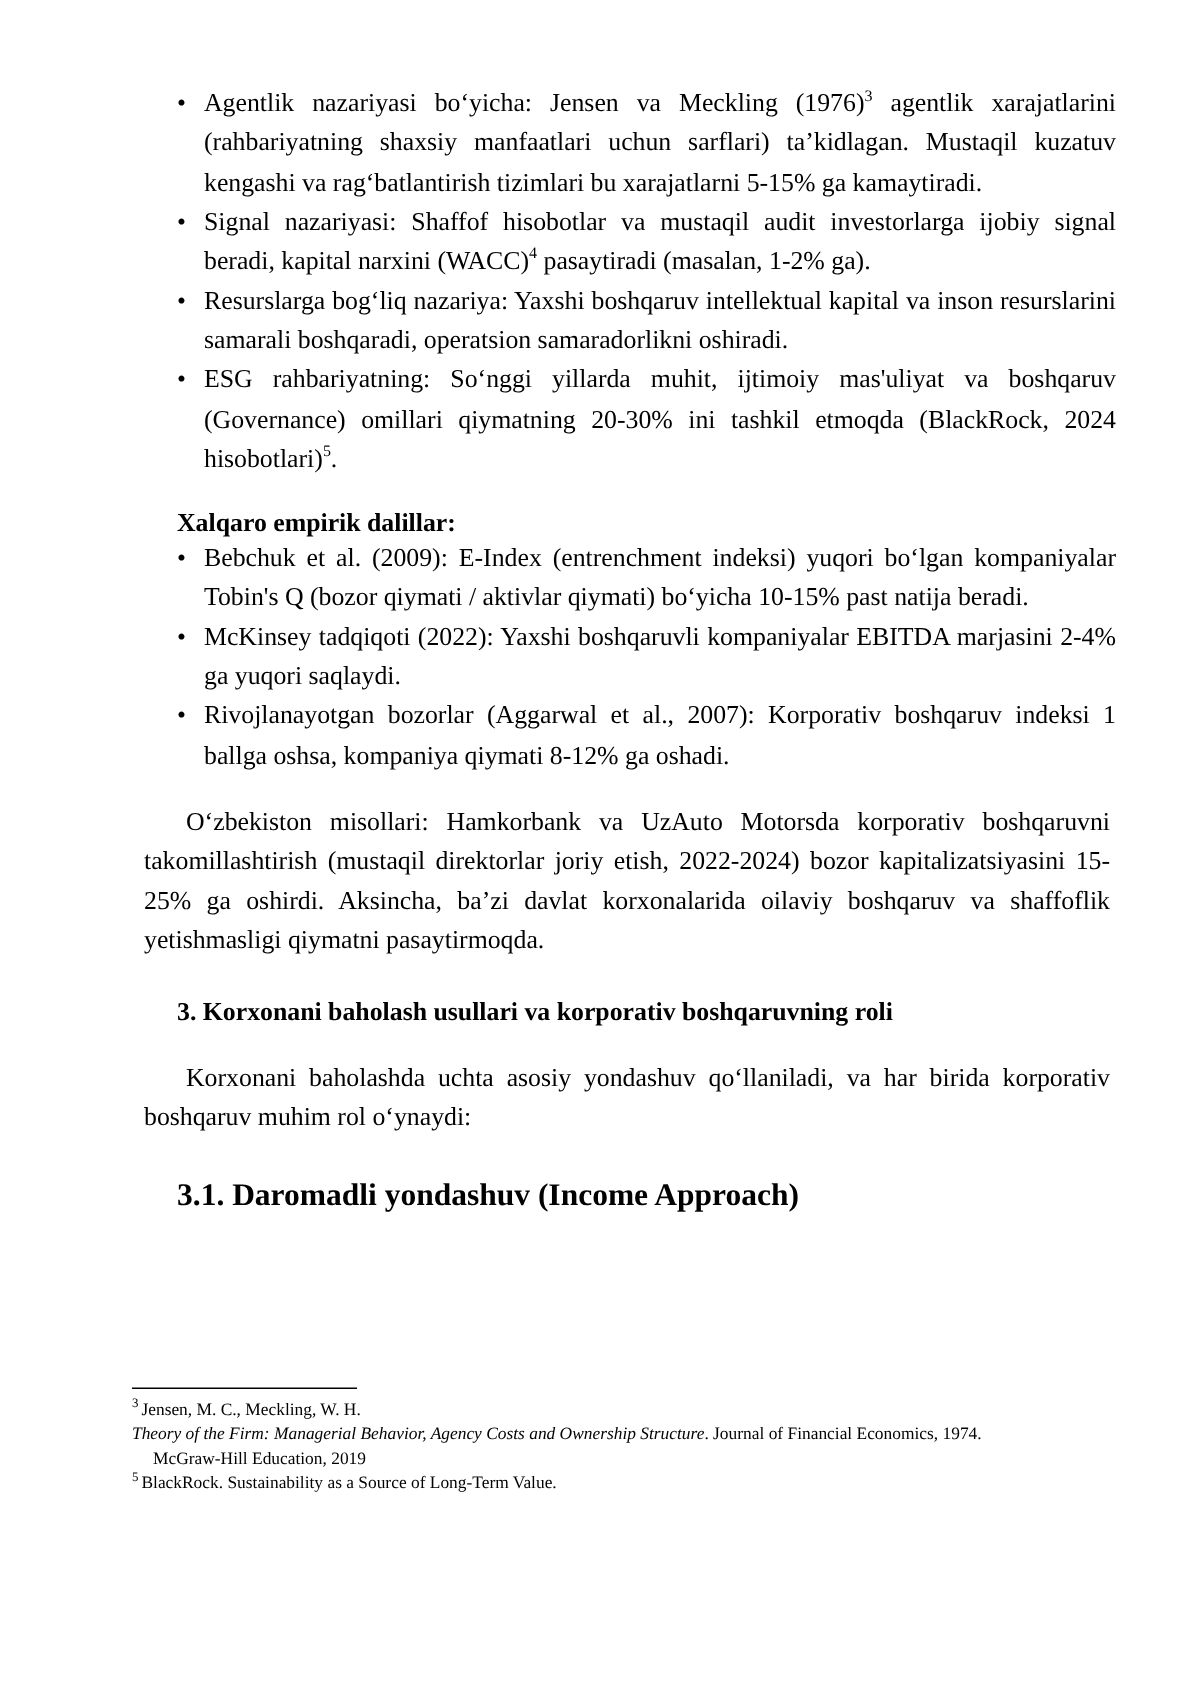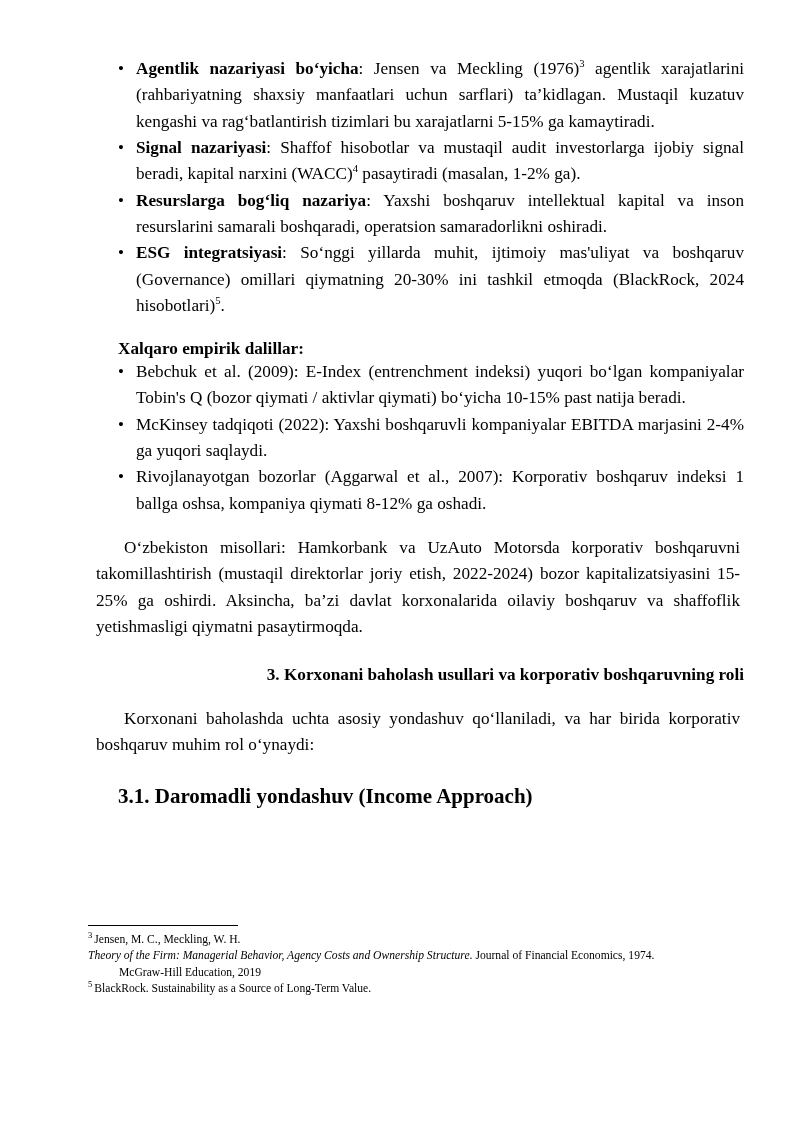--- a/index.html
+++ b/index.html
@@ -45,21 +45,21 @@
   }
   ul.bullets > li::before {
     content: "•";
     position: absolute;
     left: 22px;
     top: 0;
     font-size: 17px;
     line-height: 1.53;
   }
   .lead {
-    font-weight: bold;
+    font-weight: normal;
   }
   sup {
     font-size: 0.62em;
     vertical-align: super;
     line-height: 0;
   }
   .section-head {
     font-weight: bold;
     font-size: 17.2px;
     margin: 20px 0 0 22px;
@@ -72,21 +72,20 @@
     margin: 18px 4px 0 0;
   }
   p.para.indent {
     text-indent: 28px;
   }
   h3.heading {
     font-weight: bold;
     font-size: 17.2px;
     margin: 22px 0 0 22px;
     line-height: 1.5;
-    text-align: right;
   }
   h4.subheading {
     font-weight: bold;
     font-size: 21px;
     margin: 22px 0 16px 22px;
     line-height: 1.5;
   }
   .gap-block {
     margin-top: 18px;
   }
@@ -109,41 +108,41 @@
   }
   .fn .marker {
     font-size: 8.6px;
     vertical-align: super;
     line-height: 0;
     margin-right: 2px;
   }
   .fn b { font-weight: normal; }
   .fn i { font-style: italic; }
   .fn-cont {
-    margin-left: 31px;
+    margin-left: 14px;
   }
 </style>
 </head>
 <body>
 
 <div class="page">
   <div class="content">
 
     <ul class="bullets">
       <li>
         <span class="lead">Agentlik nazariyasi bo‘yicha</span><span>: Jensen va Meckling (1976)</span><sup>3</sup><span> agentlik xarajatlarini (rahbariyatning shaxsiy manfaatlari uchun sarflari) ta’kidlagan. Mustaqil kuzatuv kengashi va rag‘batlantirish tizimlari bu xarajatlarni 5-15% ga kamaytiradi.</span>
       </li>
       <li>
         <span class="lead">Signal nazariyasi</span><span>: Shaffof hisobotlar va mustaqil audit investorlarga ijobiy signal beradi, kapital narxini (WACC)</span><sup>4</sup><span> pasaytiradi (masalan, 1-2% ga).</span>
       </li>
       <li>
         <span class="lead">Resurslarga bog‘liq nazariya</span><span>: Yaxshi boshqaruv intellektual kapital va inson resurslarini samarali boshqaradi, operatsion samaradorlikni oshiradi.</span>
       </li>
       <li>
-        <span class="lead">ESG integratsiyasi</span><span>: So‘nggi yillarda muhit, ijtimoiy mas'uliyat va boshqaruv (Governance) omillari qiymatning 20-30% ini tashkil etmoqda (BlackRock, 2024 hisobotlari)</span><sup>5</sup><span>.</span>
+        <span class="lead">ESG rahbariyatning</span><span>: So‘nggi yillarda muhit, ijtimoiy mas'uliyat va boshqaruv (Governance) omillari qiymatning 20-30% ini tashkil etmoqda (BlackRock, 2024 hisobotlari)</span><sup>5</sup><span>.</span>
       </li>
     </ul>
 
     <div class="section-head">Xalqaro empirik dalillar:</div>
 
     <ul class="bullets gap-block">
       <li>Bebchuk et al. (2009): E-Index (entrenchment indeksi) yuqori bo‘lgan kompaniyalar Tobin's Q (bozor qiymati / aktivlar qiymati) bo‘yicha 10-15% past natija beradi.</li>
       <li>McKinsey tadqiqoti (2022): Yaxshi boshqaruvli kompaniyalar EBITDA marjasini 2-4% ga yuqori saqlaydi.</li>
       <li>Rivojlanayotgan bozorlar (Aggarwal et al., 2007): Korporativ boshqaruv indeksi 1 ballga oshsa, kompaniya qiymati 8-12% ga oshadi.</li>
     </ul>

